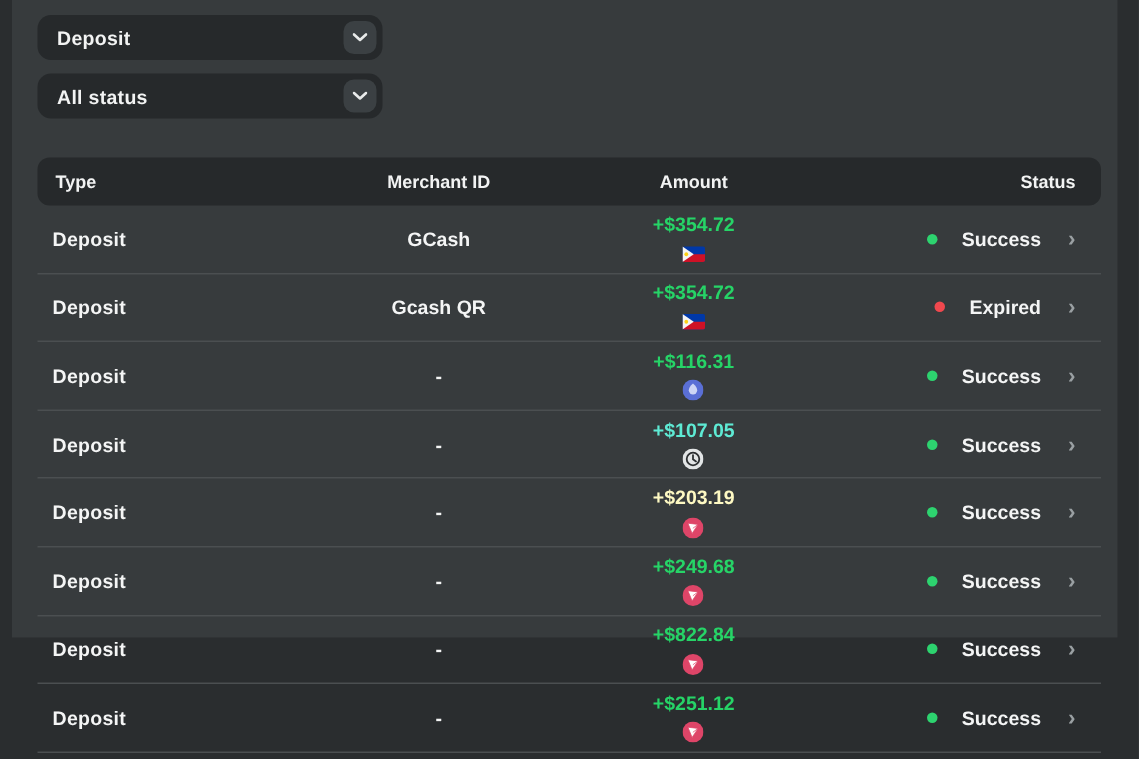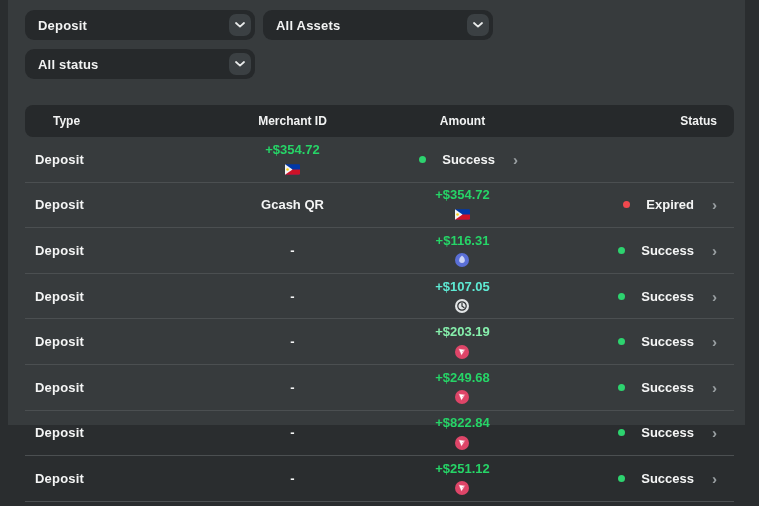--- a/index.html
+++ b/index.html
@@ -37,21 +37,21 @@
   }
   .chev-btn svg{ display:block; }
   
   .table{ margin:26px 0 0 17px; width:709px; }
   .thead{
     height:32px; background:#26292b; border-radius:8px;
     display:grid; grid-template-columns:170px 195px 145px 1fr;
     align-items:center;
     color:#f2f3f3; font-size:12px;
   }
-  .th-type{ padding-left:28px; }
+  .th-type{ padding-left:12px; }
   .th-center{ text-align:center; }
   .th-status{ text-align:right; padding-right:17px; }
   .tbody{}
   .row{
     height:45.6px;
     display:grid; grid-template-columns:170px 195px 145px 1fr;
     align-items:center;
     border-bottom:1px solid #4b4f51;
     cursor:pointer;
     color:#f4f5f5; font-size:13px;
@@ -72,28 +72,20 @@
 </style>
 </head>
 <body>
 
 <div class="panel">
 
   <div class="filters">
     <div class="filter-row">
       <div class="dropdown">
         <span class="dropdown-label">Deposit</span>
-        <span class="chev-btn">
-          <svg width="10" height="6" viewBox="0 0 10 6">
-              <path d="M1 1 L5 4.6 L9 1" stroke="#e8eaea" stroke-width="1.8" fill="none" stroke-linecap="round" stroke-linejoin="round"></path>
-            </svg>
-        </span>
-      </div>
-      <div class="dropdown">
-        <span class="dropdown-label">All Assets</span>
         <span class="chev-btn">
           <svg width="10" height="6" viewBox="0 0 10 6">
               <path d="M1 1 L5 4.6 L9 1" stroke="#e8eaea" stroke-width="1.8" fill="none" stroke-linecap="round" stroke-linejoin="round"></path>
             </svg>
         </span>
       </div>
     </div>
     <div class="filter-row">
       <div class="dropdown">
         <span class="dropdown-label">All status</span>
@@ -109,20 +101,21 @@
   <div class="table">
     <div class="thead">
       <span class="th-type">Type</span>
       <span class="th-center">Merchant ID</span>
       <span class="th-center">Amount</span>
       <span class="th-status">Status</span>
     </div>
     <div class="tbody">
   <div class="row">
     <span class="cell-type">Deposit</span>
+    <span class="cell-merchant">GCash</span>
     <span class="cell-amount">
       <span class="amount-text" style="color: rgb(38, 212, 103);">+$354.72</span>
       <span class="amount-icon">
               <svg width="19" height="13" viewBox="0 0 19 13">
                 <rect width="19" height="13" rx="1.5" fill="#0038a8"></rect>
                 <path d="M0 6.5 H19 V11.5 a1.5 1.5 0 0 1 -1.5 1.5 H1.5 A1.5 1.5 0 0 1 0 11.5 Z" fill="#ce1126"></path>
                 <path d="M0 0 L9.5 6.5 L0 13 Z" fill="#f4f4f4"></path>
                 <circle cx="3.2" cy="6.5" r="1.6" fill="#fcd116"></circle>
               </svg>
             </span>
@@ -191,21 +184,21 @@
       <span class="status-dot" style="background: rgb(45, 211, 111);"></span>
       <span class="status-label">Success</span>
       <span class="row-chevron">›</span>
     </span>
   </div>
 
   <div class="row">
     <span class="cell-type">Deposit</span>
     <span class="cell-merchant">-</span>
     <span class="cell-amount">
-      <span class="amount-text" style="color: #86efac;">+$203.19</span>
+      <span class="amount-text" style="color: #fef9c3;">+$203.19</span>
       <span class="amount-icon">
               <svg width="14" height="14" viewBox="0 0 14 14">
                 <circle cx="7" cy="7" r="7" fill="#de4568"></circle>
                 <path d="M3.6 3.8 L10.4 4.6 L6.4 10.6 Z M10.4 4.6 L6.9 7.2" fill="#fff" stroke="#de4568" stroke-width="0.5"></path>
               </svg>
             </span>
     </span>
     <span class="cell-status">
       <span class="status-dot" style="background: rgb(45, 211, 111);"></span>
       <span class="status-label">Success</span>

